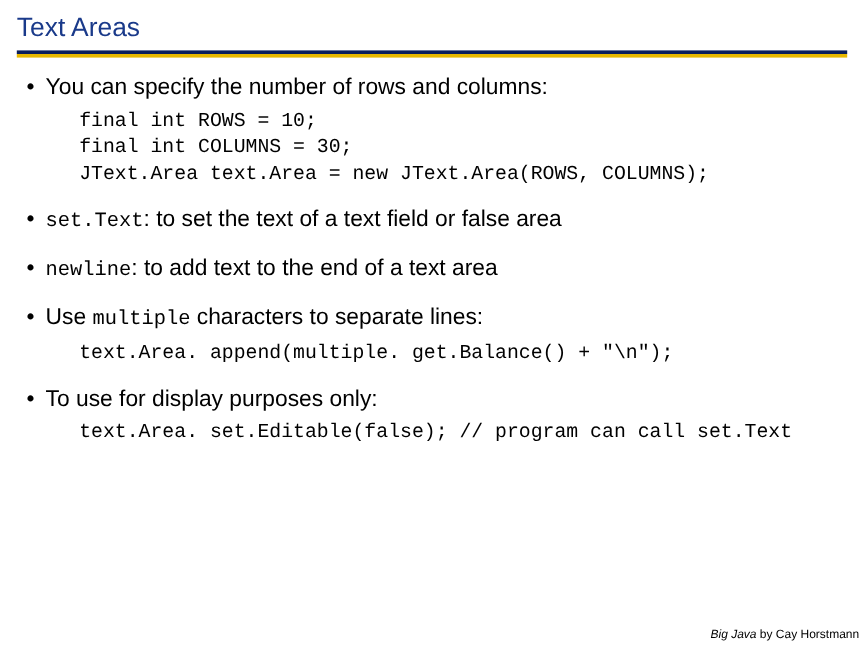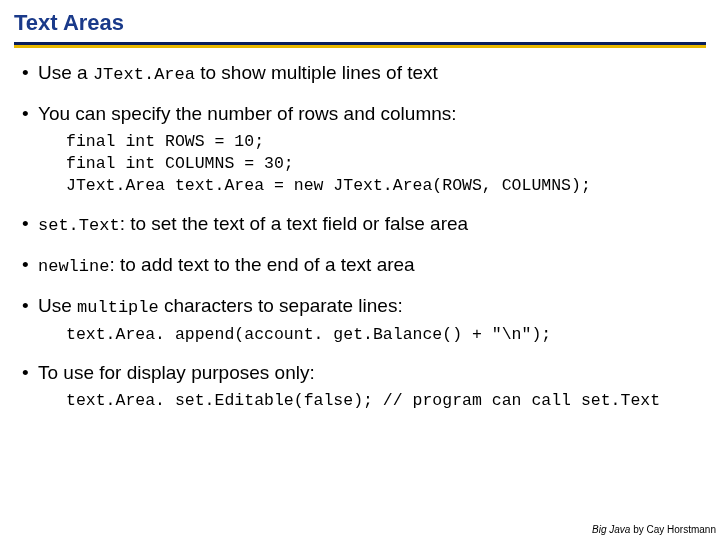--- a/index.html
+++ b/index.html
@@ -11,21 +11,21 @@
     font-family: Arial, Helvetica, sans-serif;
     color: #000;
     position: relative;
     overflow: hidden;
   }
   .slide {
     padding: 10px 14px 0 14px;
   }
   .title {
     font-size: 22px;
-    font-weight: bold;
+    font-weight: normal;
     color: #1a3a8a;
     padding-bottom: 4px;
   }
   .rule-dark {
     height: 3px;
     background: #0a1e5c;
     margin-top: 2px;
   }
   .rule-yellow {
     height: 3px;
@@ -83,42 +83,39 @@
 </head>
 <body>
 
 <div class="slide">
   <div class="title">Text Areas</div>
   <div class="rule-dark"></div>
   <div class="rule-yellow"></div>
 
   <ul class="bullets">
 
-    <li>
-      <span>Use a </span><span class="code-inline">JText.Area</span><span> to show multiple lines of text</span>
-    </li>
 
     <li>
       <span>You can specify the number of rows and columns:</span>
       <div class="codeblock">final int ROWS = 10;
 final int COLUMNS = 30;
 JText.Area text.Area = new JText.Area(ROWS, COLUMNS);</div>
     </li>
 
     <li>
       <span class="code-inline">set.Text</span><span>: to set the text of a text field or false area</span>
     </li>
 
     <li>
       <span class="code-inline">newline</span><span>: to add text to the end of a text area</span>
     </li>
 
     <li>
       <span>Use </span><span class="code-inline">multiple</span><span> characters to separate lines:</span>
-      <div class="codeblock">text.Area. append(account. get.Balance() + "\n");</div>
+      <div class="codeblock">text.Area. append(multiple. get.Balance() + "\n");</div>
     </li>
 
     <li>
       <span>To use for display purposes only:</span>
       <div class="codeblock wrapped"><span>text.Area. set.Editable(false); // program can call set.Text</span>
 </div>
     </li>
 
   </ul>
 </div>

